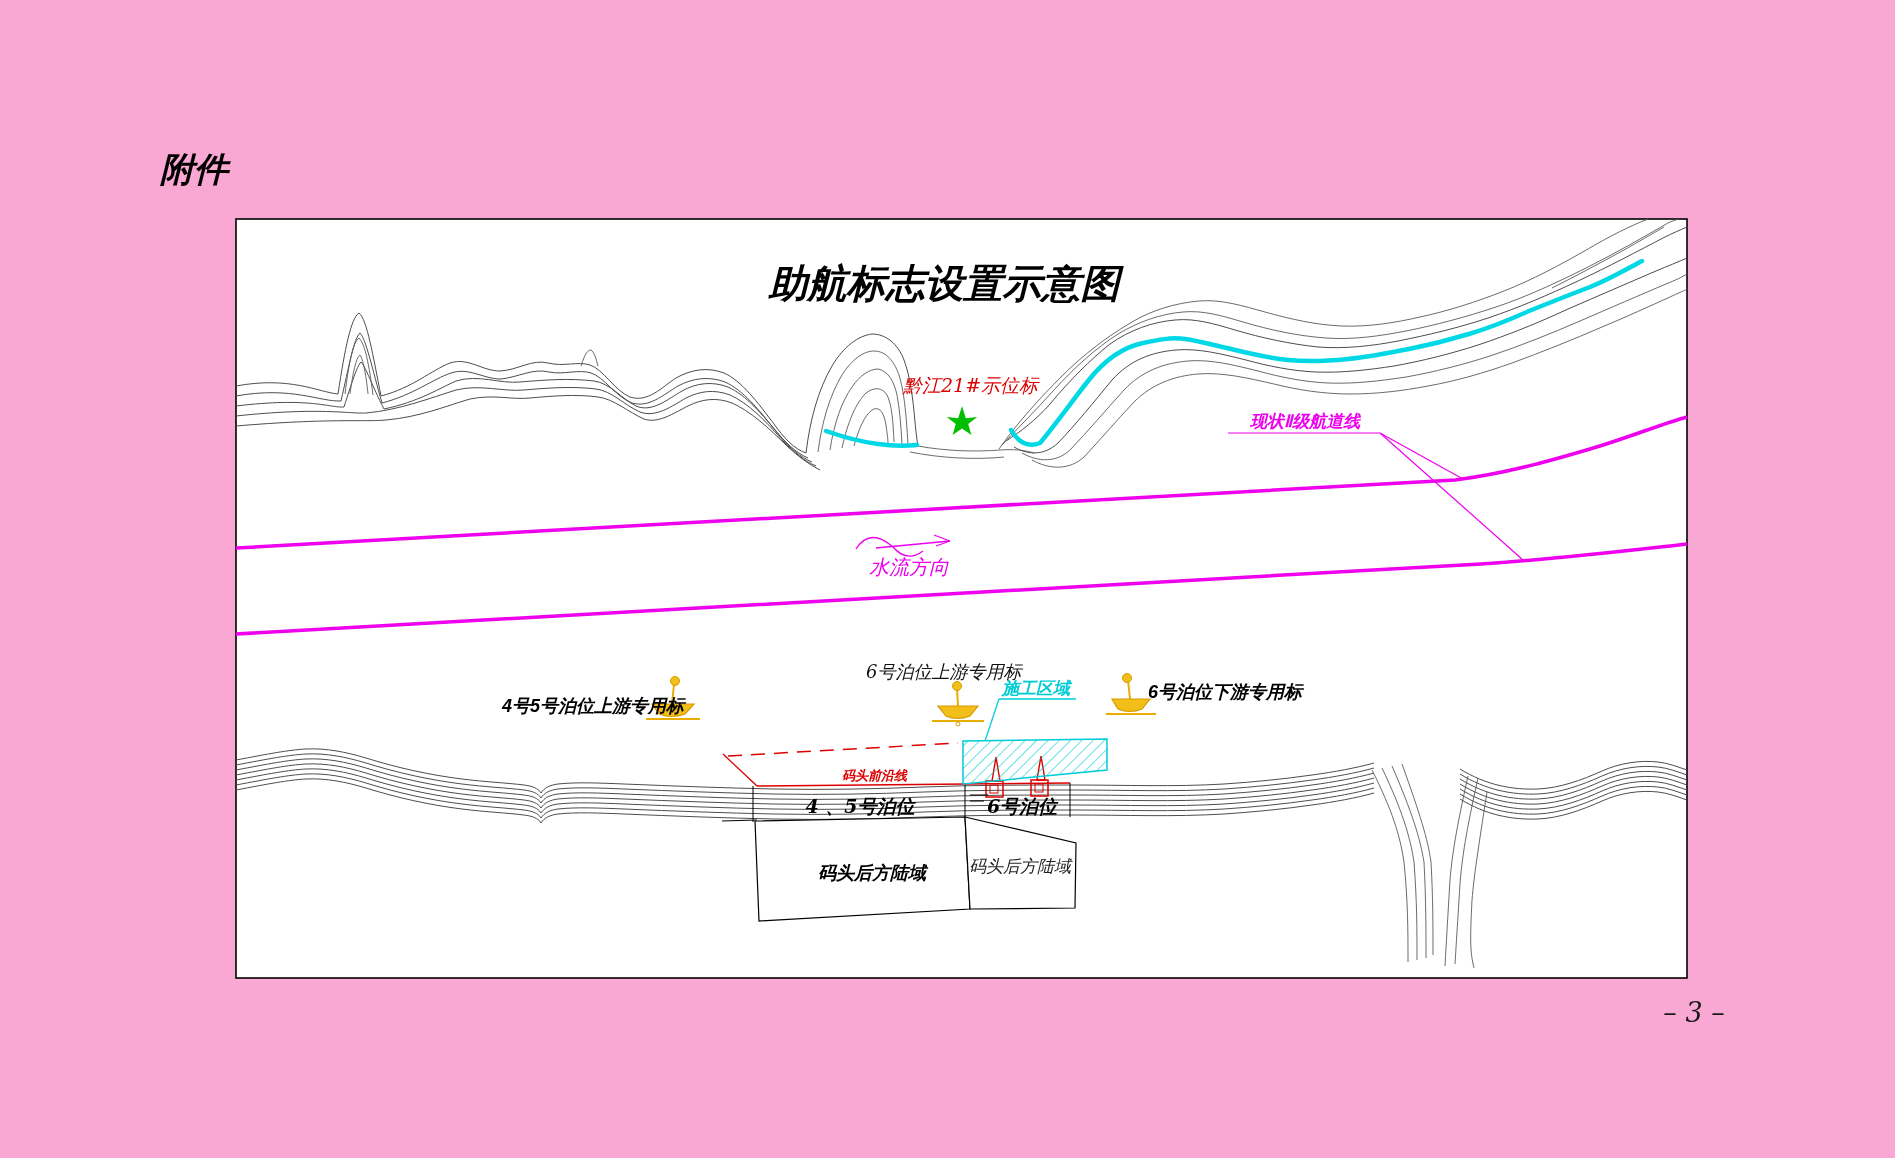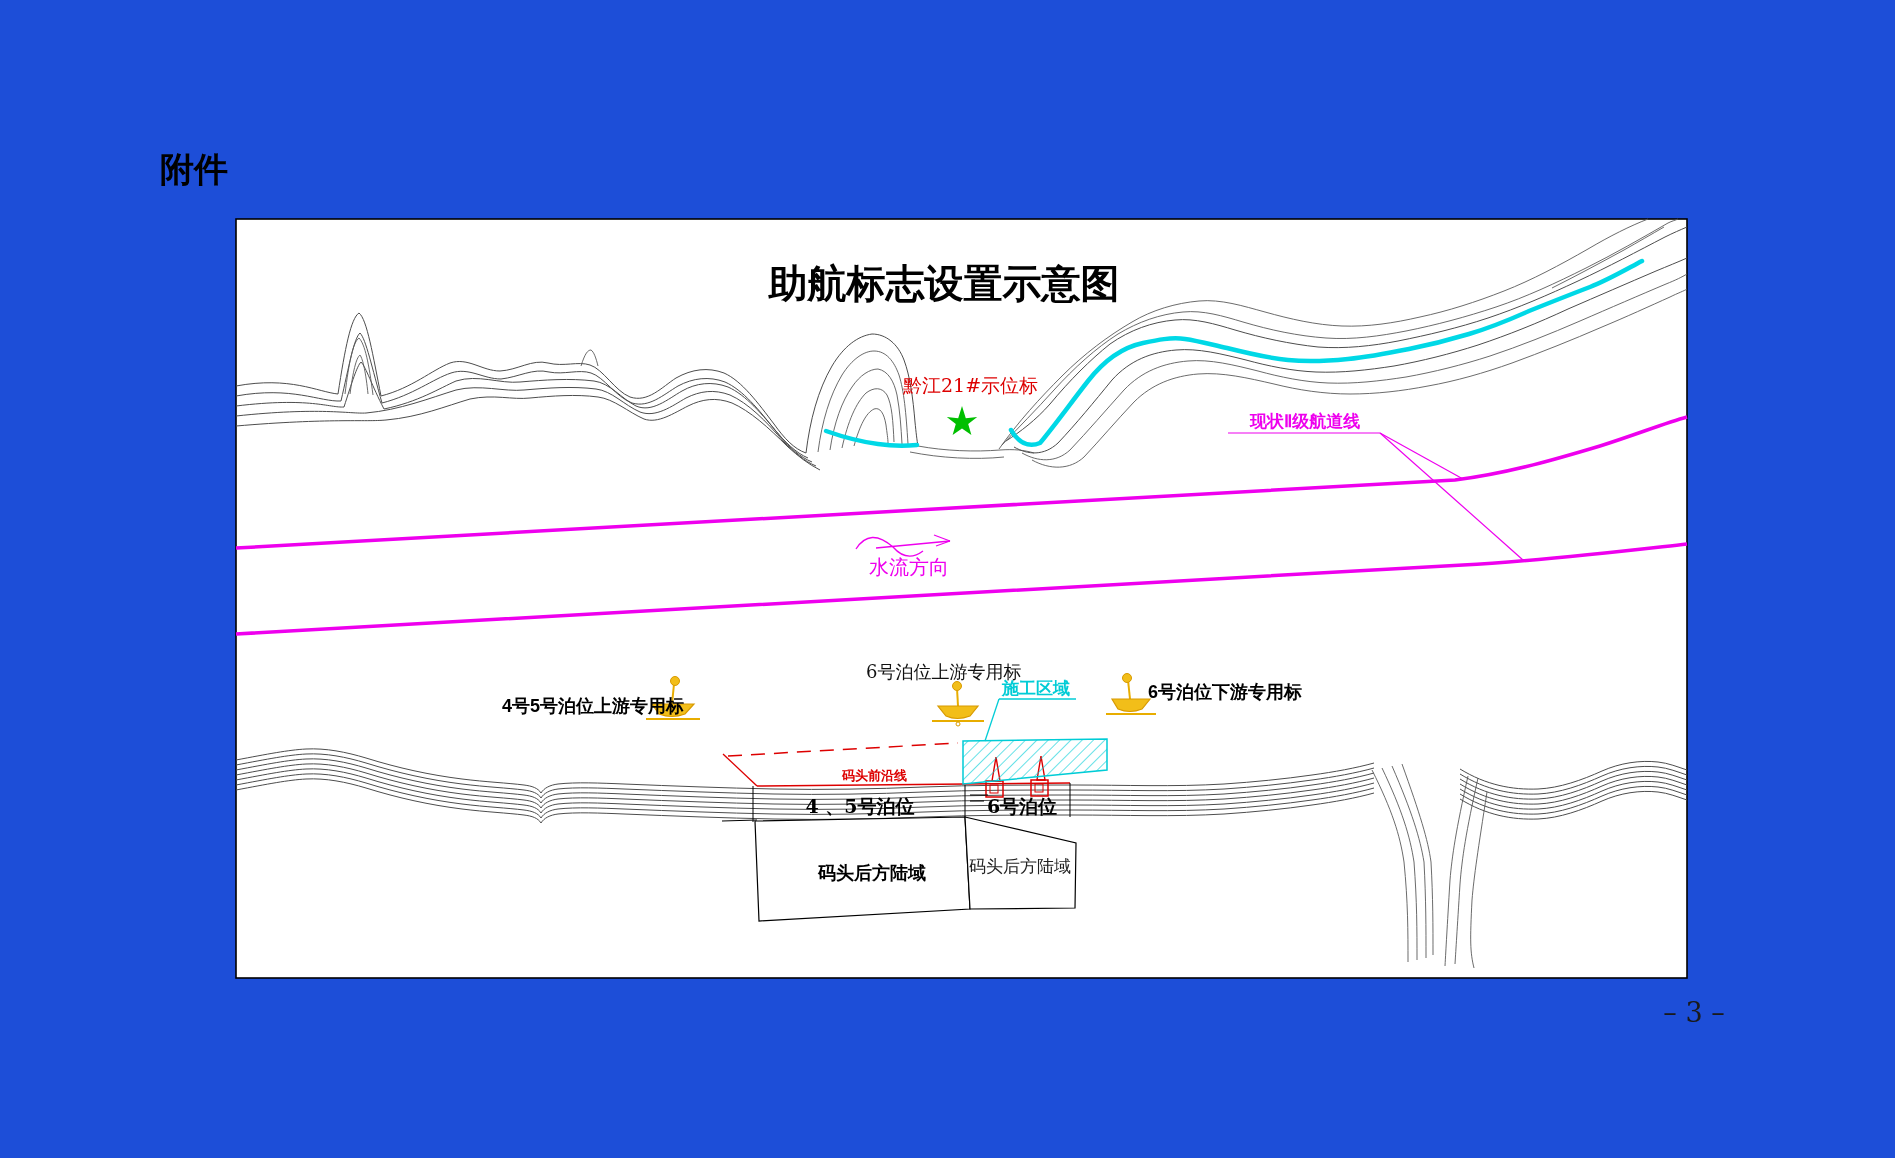--- a/index.html
+++ b/index.html
@@ -1,16 +1,16 @@
 <!DOCTYPE html>
 <html><head>
 <meta charset="utf-8">
 <style>
   html,body{margin:0;padding:0;background:#ffffff;}
-  .stage{position:relative;width:1895px;height:1158px;background:#1d4ed8;overflow:hidden;}
+  .stage{position:relative;width:1895px;height:1158px;background:#f9a8d4;overflow:hidden;font-style:italic;}
   svg{display:block;}
   text{white-space:pre;}
   .cjk-sans-bold{font-family:"Liberation Sans",sans-serif;font-weight:bold;}
   .cjk-serif-bold{font-family:"DejaVu Serif",serif;font-weight:bold;}
   .cjk-serif{font-family:"DejaVu Serif",serif;}
   .contour{fill:none;stroke:#4d4d4d;stroke-width:1;}
   .contour2{fill:none;stroke:#5a5a5a;stroke-width:0.9;}
   .blk{fill:none;stroke:#000;stroke-width:1;}
 </style>
 </head>

